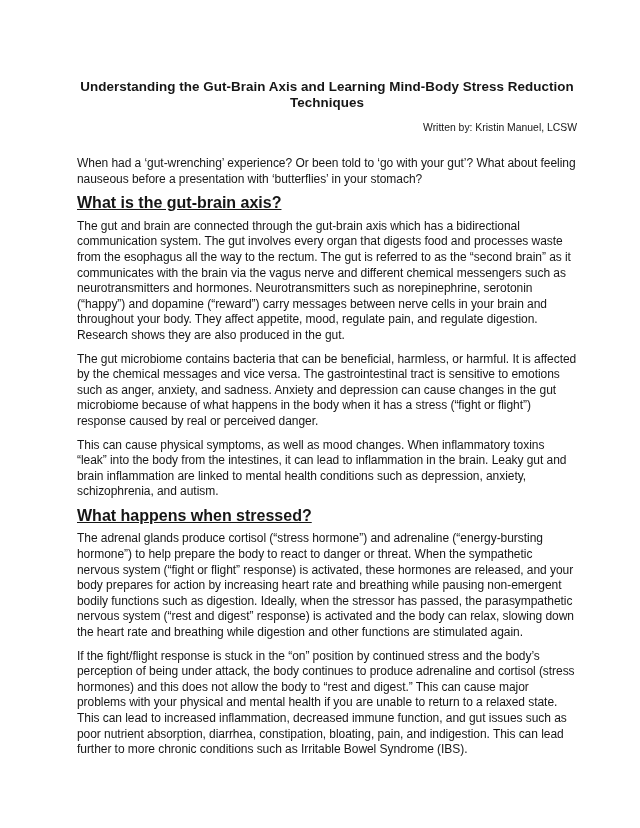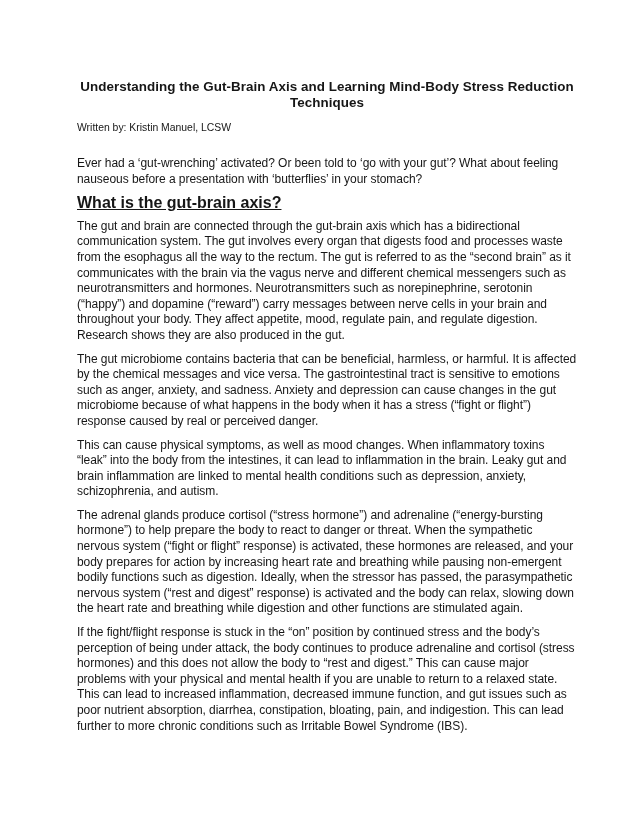--- a/index.html
+++ b/index.html
@@ -25,21 +25,21 @@
       font-weight: bold;
       font-size: 13.4px;
       line-height: 16px;
       text-align: center;
       margin: 0 -20px 0 -20px;
       letter-spacing: 0.05px;
     }
     .byline {
       font-size: 10.4px;
       line-height: 13px;
-      text-align: left;
+      text-align: right;
       margin-top: 10px;
       margin-bottom: 22px;
     }
     p {
       margin: 0 0 8px 0;
       font-size: 12px;
       line-height: 15.6px;
       letter-spacing: -0.05px;
     }
     h2 {
@@ -50,29 +50,30 @@
       margin: 0 0 8px 0;
     }
   </style>
 </head>
 <body>
 
 <div class="page">
   <div class="title">Understanding the Gut-Brain Axis and Learning Mind-Body Stress Reduction Techniques</div>
   <div class="byline">Written by: Kristin Manuel, LCSW</div>
 
-  <p>Ever had a ‘gut-wrenching’ activated? Or been told to ‘go with your gut’? What about feeling nauseous before a presentation with ‘butterflies’ in your stomach?</p>
+  <p>When had a ‘gut-wrenching’ experience? Or been told to ‘go with your gut’? What about feeling nauseous before a presentation with ‘butterflies’ in your stomach?</p>
 
   <section>
     <h2>What is the gut-brain axis?</h2>
     <p>The gut and brain are connected through the gut-brain axis which has a bidirectional communication system. The gut involves every organ that digests food and processes waste from the esophagus all the way to the rectum. The gut is referred to as the “second brain” as it communicates with the brain via the vagus nerve and different chemical messengers such as neurotransmitters and hormones. Neurotransmitters such as norepinephrine, serotonin (“happy”) and dopamine (“reward”) carry messages between nerve cells in your brain and throughout your body. They affect appetite, mood, regulate pain, and regulate digestion. Research shows they are also produced in the gut.</p>
     <p>The gut microbiome contains bacteria that can be beneficial, harmless, or harmful. It is affected by the chemical messages and vice versa. The gastrointestinal tract is sensitive to emotions such as anger, anxiety, and sadness. Anxiety and depression can cause changes in the gut microbiome because of what happens in the body when it has a stress (“fight or flight”) response caused by real or perceived danger.</p>
     <p>This can cause physical symptoms, as well as mood changes. When inflammatory toxins “leak” into the body from the intestines, it can lead to inflammation in the brain. Leaky gut and brain inflammation are linked to mental health conditions such as depression, anxiety, schizophrenia, and autism.</p>
   </section>
 
   <section>
+    <h2>What happens when stressed?</h2>
     <p>The adrenal glands produce cortisol (“stress hormone”) and adrenaline (“energy-bursting hormone”) to help prepare the body to react to danger or threat. When the sympathetic nervous system (“fight or flight” response) is activated, these hormones are released, and your body prepares for action by increasing heart rate and breathing while pausing non-emergent bodily functions such as digestion. Ideally, when the stressor has passed, the parasympathetic nervous system (“rest and digest” response) is activated and the body can relax, slowing down the heart rate and breathing while digestion and other functions are stimulated again.</p>
   </section>
 
   <section>
     <p>If the fight/flight response is stuck in the “on” position by continued stress and the body’s perception of being under attack, the body continues to produce adrenaline and cortisol (stress hormones) and this does not allow the body to “rest and digest.” This can cause major problems with your physical and mental health if you are unable to return to a relaxed state. This can lead to increased inflammation, decreased immune function, and gut issues such as poor nutrient absorption, diarrhea, constipation, bloating, pain, and indigestion. This can lead further to more chronic conditions such as Irritable Bowel Syndrome (IBS).</p>
   </section>
 </div>
 
 </body></html>

